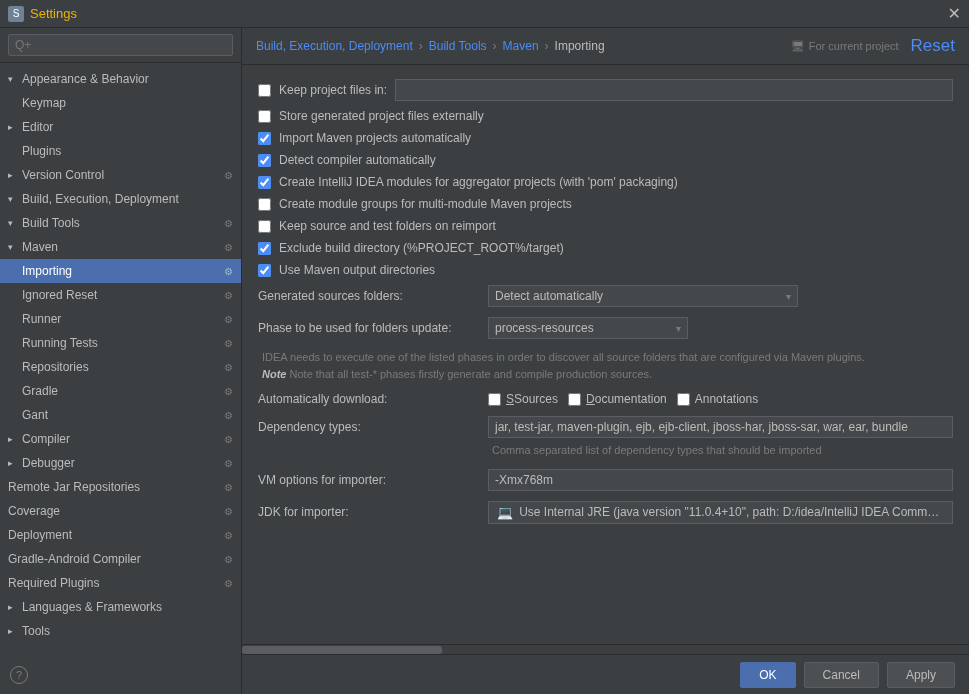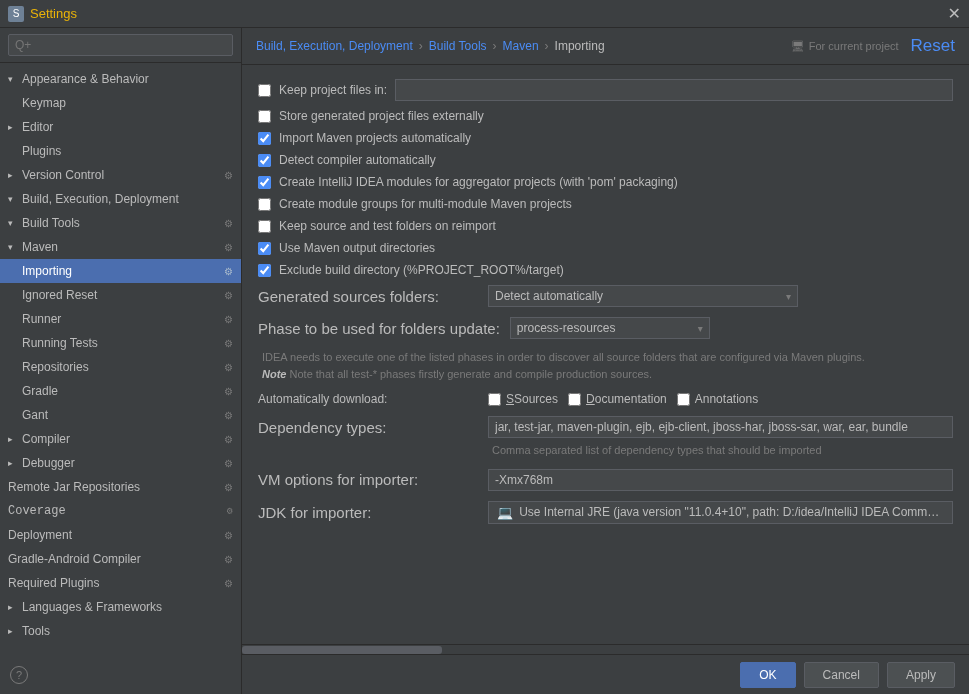--- a/index.html
+++ b/index.html
@@ -39,21 +39,21 @@
     .reset-link { color: #4b8cf5; cursor: pointer; font-size: 17px; }
     .for-project { color: #7a7a7a; font-size: 11px; display: flex; align-items: center; gap: 4px; }
 
     .settings-panel { flex: 1; overflow-y: auto; padding: 14px 16px; }
 
     .setting-row { display: flex; align-items: center; margin-bottom: 8px; gap: 8px; }
     .setting-row label { display: flex; align-items: center; gap: 6px; color: #bbbbbb; cursor: pointer; font-size: 12px; }
     .setting-row input[type="checkbox"] { accent-color: #4b8cf5; width: 13px; height: 13px; }
 
     .setting-row-inline { display: flex; align-items: center; margin-bottom: 10px; gap: 10px; }
-    .setting-label { color: #bbbbbb; font-size: 15px; white-space: nowrap; min-width: 220px; }
+    .setting-label { color: #bbbbbb; font-size: 12px; white-space: nowrap; min-width: 220px; }
 
     .text-field { background: #45484a; border: 1px solid #5a5d63; color: #bbbbbb; padding: 3px 6px; font-size: 12px; flex: 1; outline: none; }
 
     .dropdown { background: #45484a; border: 1px solid #5a5d63; color: #bbbbbb; padding: 3px 6px; font-size: 12px; display: flex; align-items: center; justify-content: space-between; cursor: pointer; min-width: 300px; }
     .dropdown-arrow { color: #7a7a7a; font-size: 10px; }
 
     .hint-text { color: #7a7a7a; font-size: 11px; margin-bottom: 10px; margin-left: 4px; line-height: 1.5; max-width: 660px; }
     .hint-text strong { color: #bbbbbb; font-style: italic; }
 
     .download-row { display: flex; align-items: center; margin-bottom: 10px; gap: 10px; flex-wrap: wrap; }
@@ -252,21 +252,21 @@
         </div>
 
         <div class="tree-item">
           <div class="label tree-indent-1" style="justify-content:space-between;">
             <span>Remote Jar Repositories</span>
             <span class="settings-icon">⚙</span>
           </div>
         </div>
 
         <div class="tree-item">
-          <div class="label tree-indent-1" style="justify-content:space-between;font-family:Liberation Mono, monospace;">
+          <div class="label tree-indent-1" style="justify-content:space-between;">
             <span>Coverage</span>
             <span class="settings-icon">⚙</span>
           </div>
         </div>
 
         <div class="tree-item">
           <div class="label tree-indent-1" style="justify-content:space-between;">
             <span>Deployment</span>
             <span class="settings-icon">⚙</span>
           </div>
@@ -370,28 +370,28 @@
         <div class="setting-row">
           <input type="checkbox" style="">
           <label>
             <span>Keep source and test folders on reimport</span>
           </label>
         </div>
 
         <div class="setting-row">
           <input type="checkbox" checked="" style="">
           <label>
+            <span>Exclude build directory (%PROJECT_ROOT%/target)</span>
+          </label>
+        </div>
+
+        <div class="setting-row">
+          <input type="checkbox" checked="" style="">
+          <label>
             <span>Use Maven output directories</span>
-          </label>
-        </div>
-
-        <div class="setting-row">
-          <input type="checkbox" checked="" style="">
-          <label>
-            <span>Exclude build directory (%PROJECT_ROOT%/target)</span>
           </label>
         </div>
 
         <div class="setting-row-inline">
           <span class="setting-label">Generated sources folders:</span>
           <div class="dropdown" style="flex:1;max-width:310px;">
             <span>Detect automatically</span>
             <span class="dropdown-arrow">▾</span>
           </div>
         </div>

